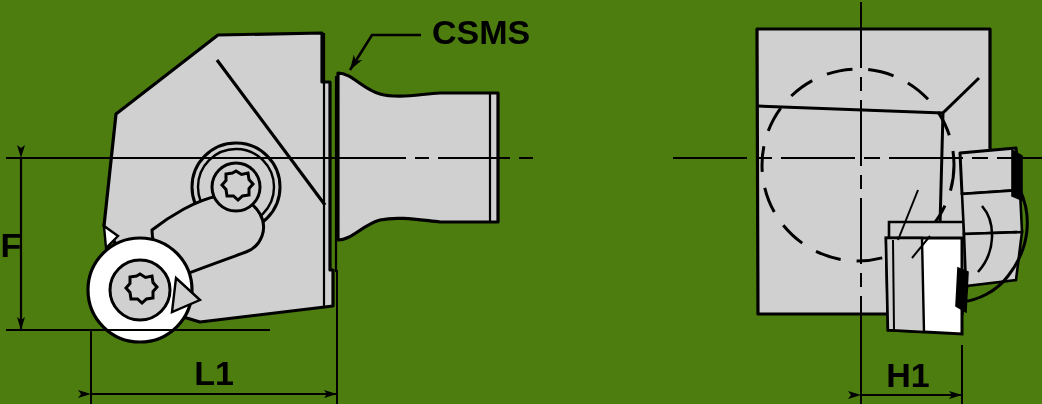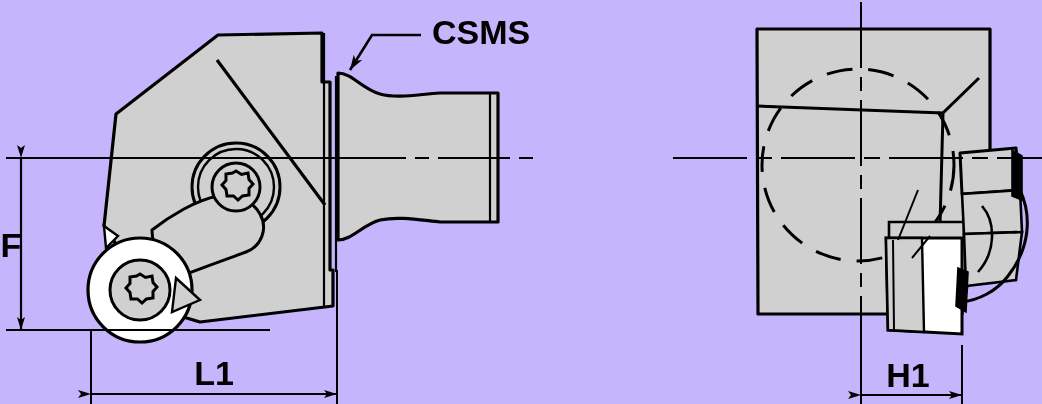--- a/index.html
+++ b/index.html
@@ -7,21 +7,21 @@
     padding: 0;
     background: #ffffff;
   }
   body {
     font-family: "Liberation Sans", sans-serif;
   }
   #drawing-root {
     position: relative;
     width: 1042px;
     height: 404px;
-    background: #c4b5fd;
+    background: #4d7c0f;
     overflow: hidden;
   }
   svg.cad {
     display: block;
     width: 1042px;
     height: 404px;
   }
   .dim-label {
     font-family: "Liberation Sans", sans-serif;
     font-size: 34px;

